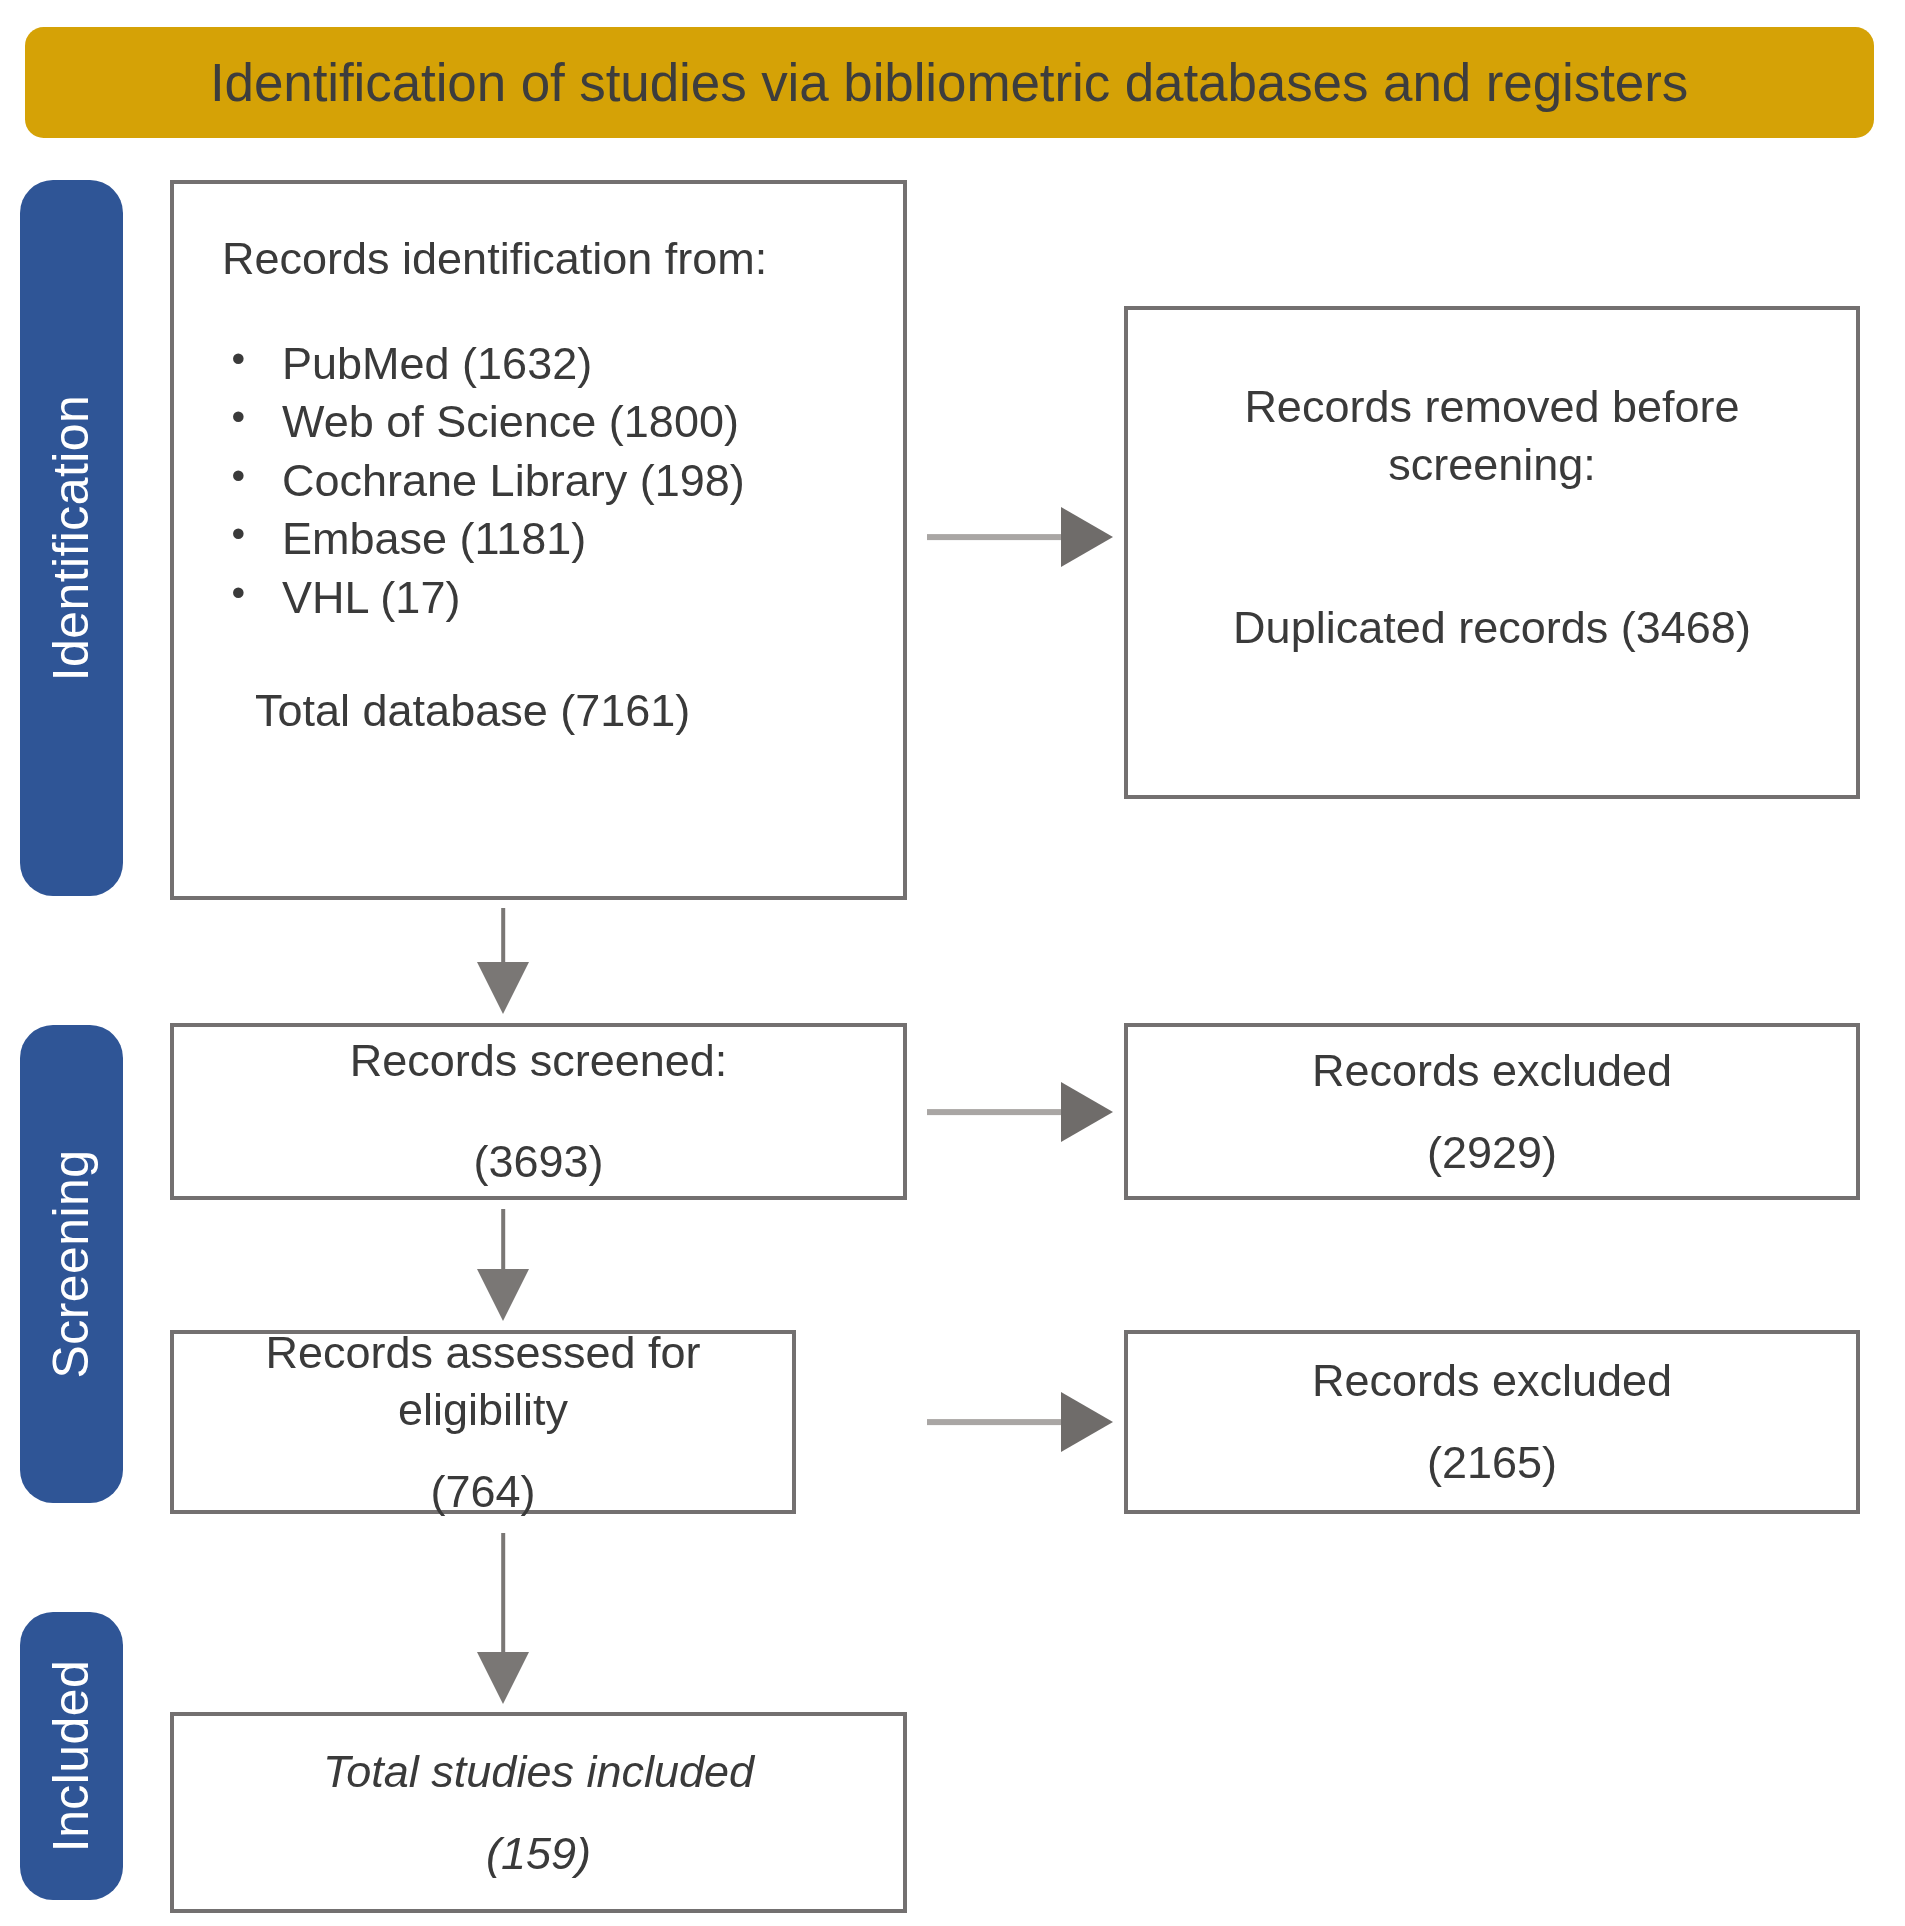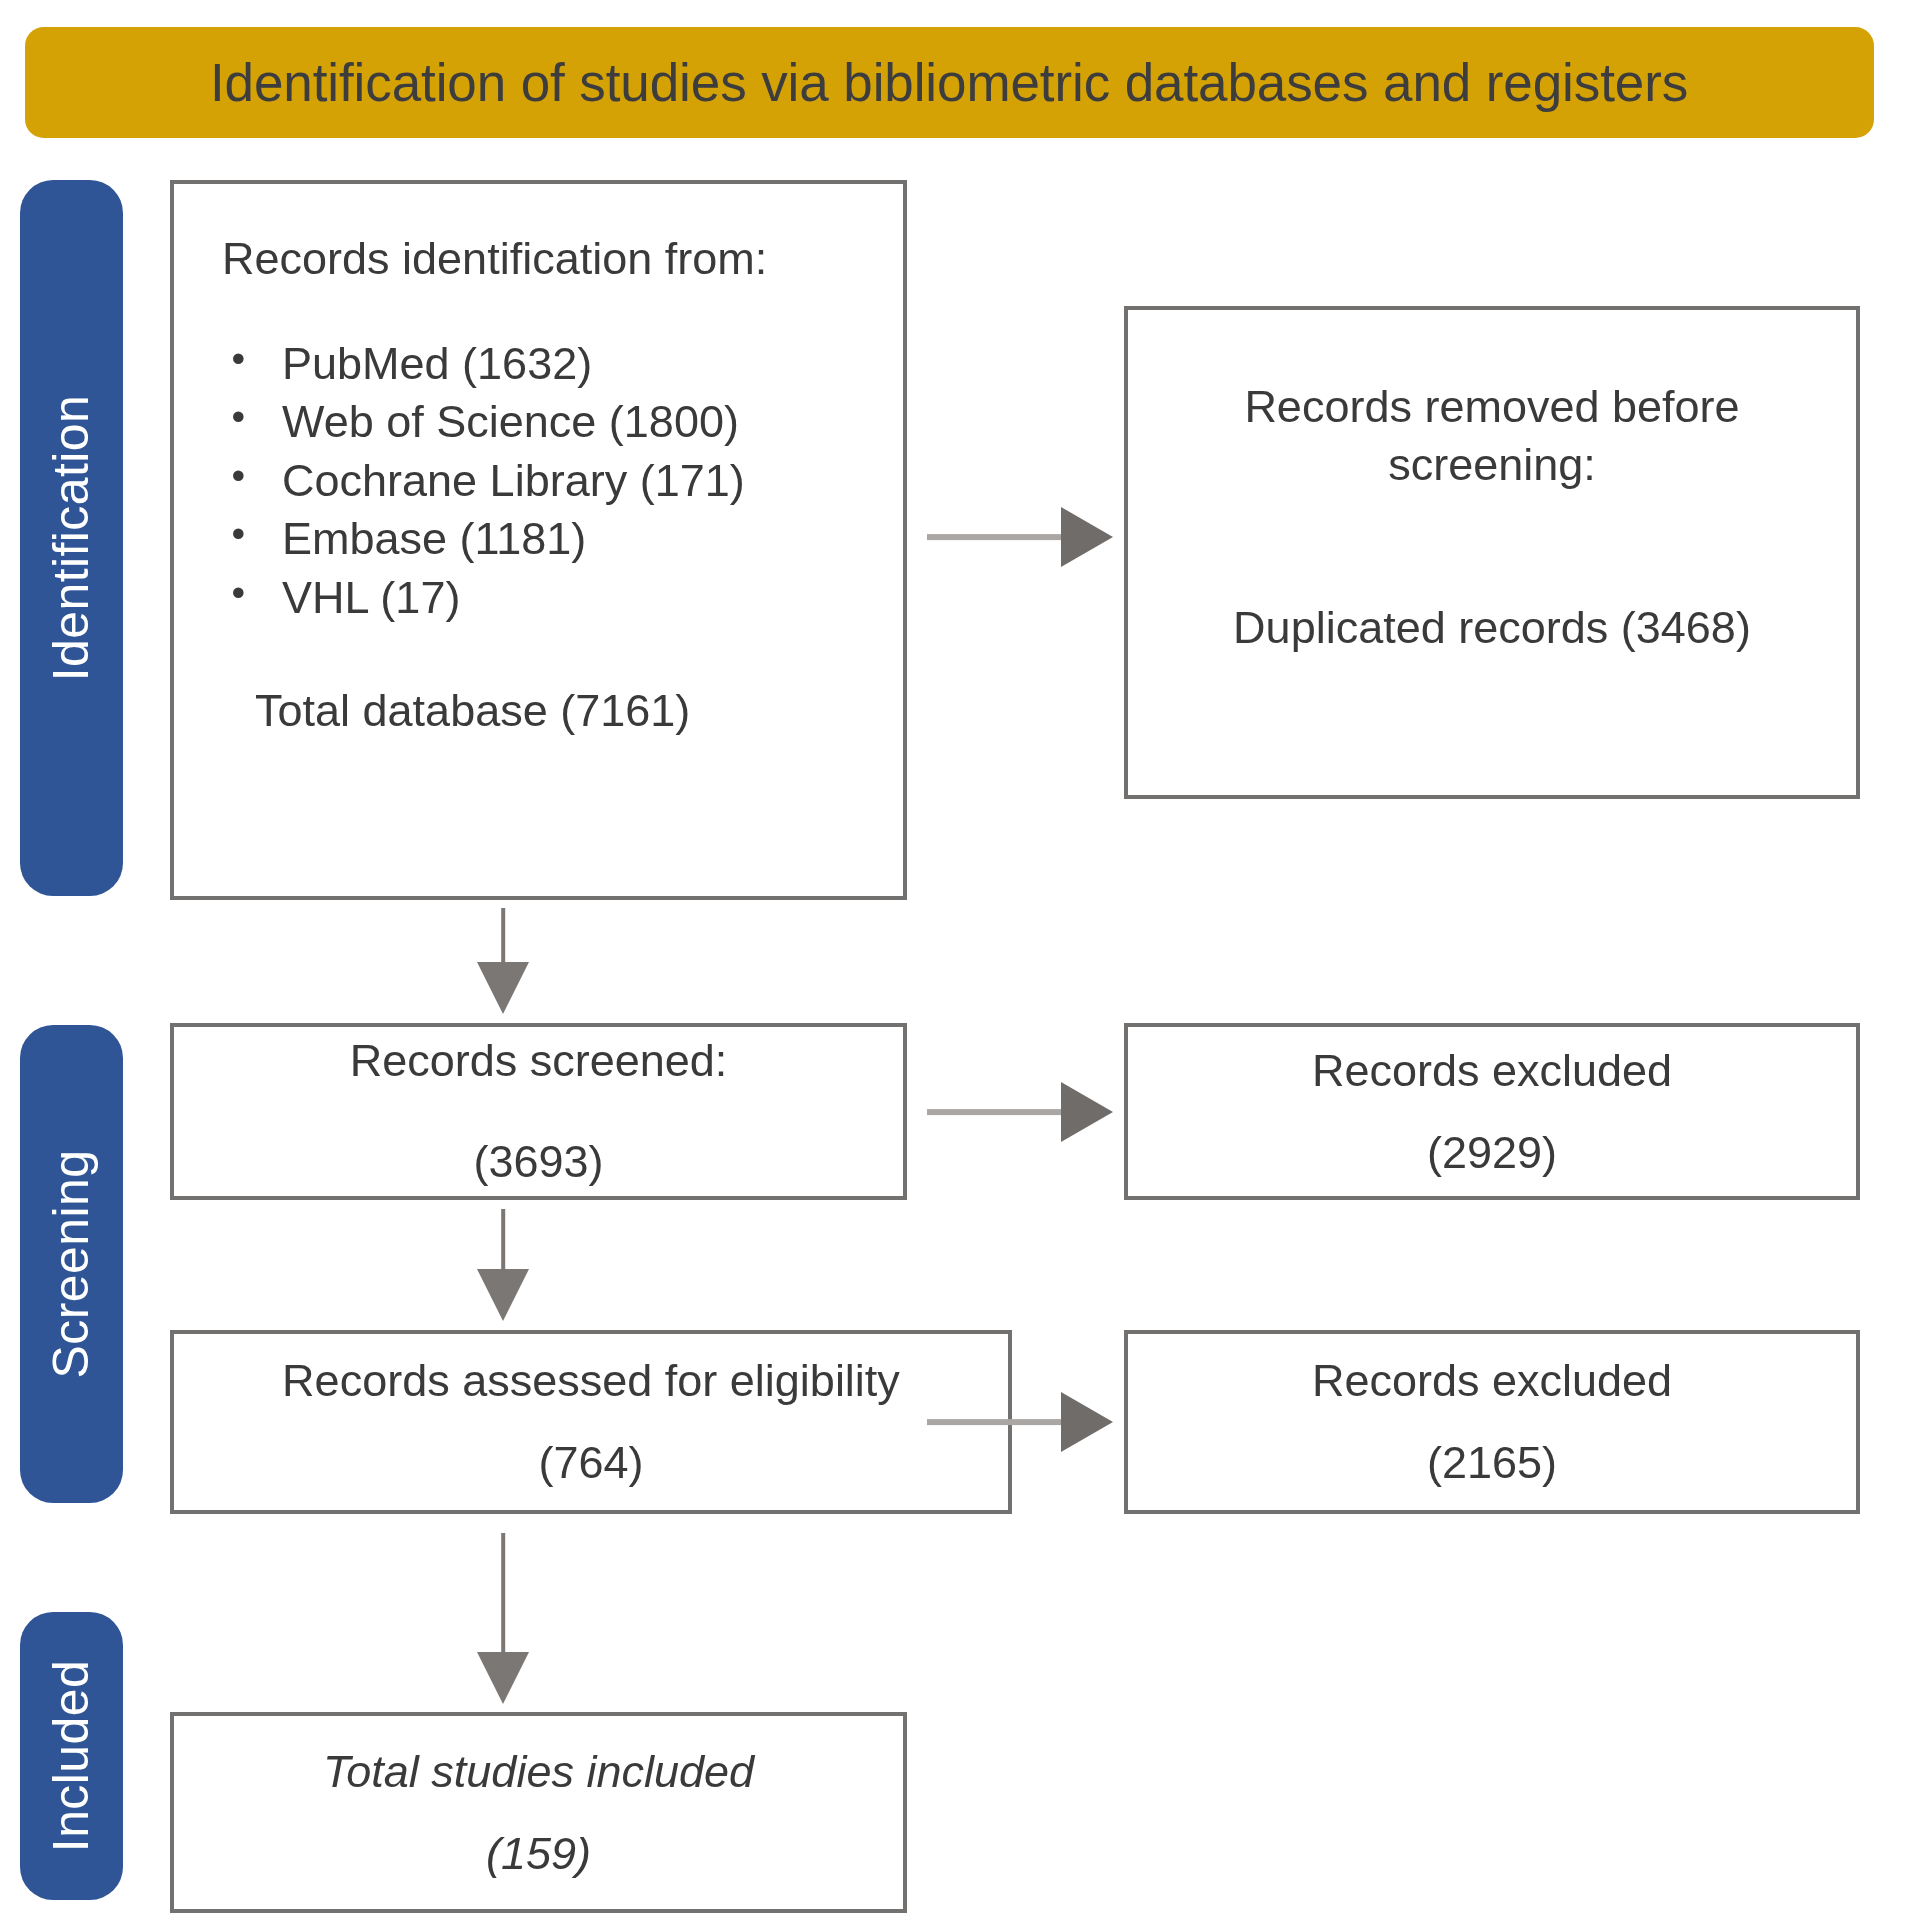--- a/index.html
+++ b/index.html
@@ -166,21 +166,21 @@
   }
   #box-excluded-1 {
     left: 1124px;
     top: 1023px;
     width: 736px;
     height: 177px;
   }
   #box-eligibility {
     left: 170px;
     top: 1330px;
-    width: 842px;
+    width: 626px;
     height: 184px;
   }
   #box-excluded-2 {
     left: 1124px;
     top: 1330px;
     width: 736px;
     height: 184px;
   }
   #box-included {
     left: 170px;
@@ -302,21 +302,21 @@
   </div>
   <div class="stage-bar" id="stage-included">
     <span class="stage-bar-text">Included</span>
   </div>
 
   <div class="box" id="box-identification">
     <p class="lead">Records identification from:</p>
     <ul class="src-list">
       <li>PubMed (1632)</li>
       <li>Web of Science (1800)</li>
-      <li>Cochrane Library (171)</li>
+      <li>Cochrane Library (198)</li>
       <li>Embase (1181)</li>
       <li>VHL (17)</li>
     </ul>
     <p class="total">Total database (7161)</p>
   </div>
 
   <div class="box box-center" id="box-removed-real">
     <p class="title">Records removed before screening:</p>
     <p class="dup">Duplicated records (3468)</p>
   </div>

